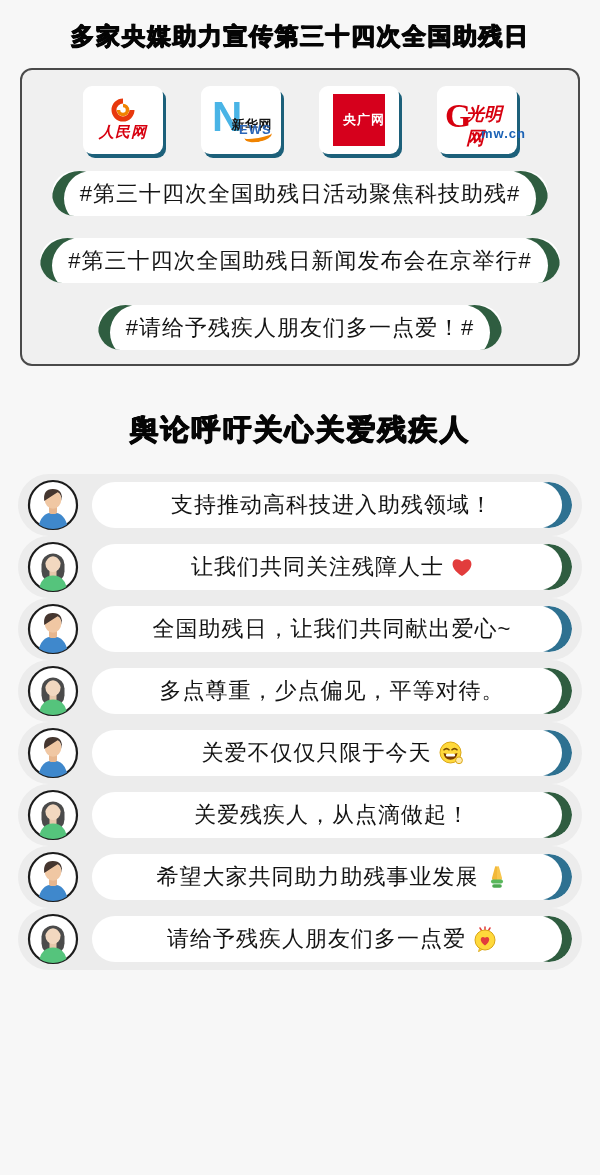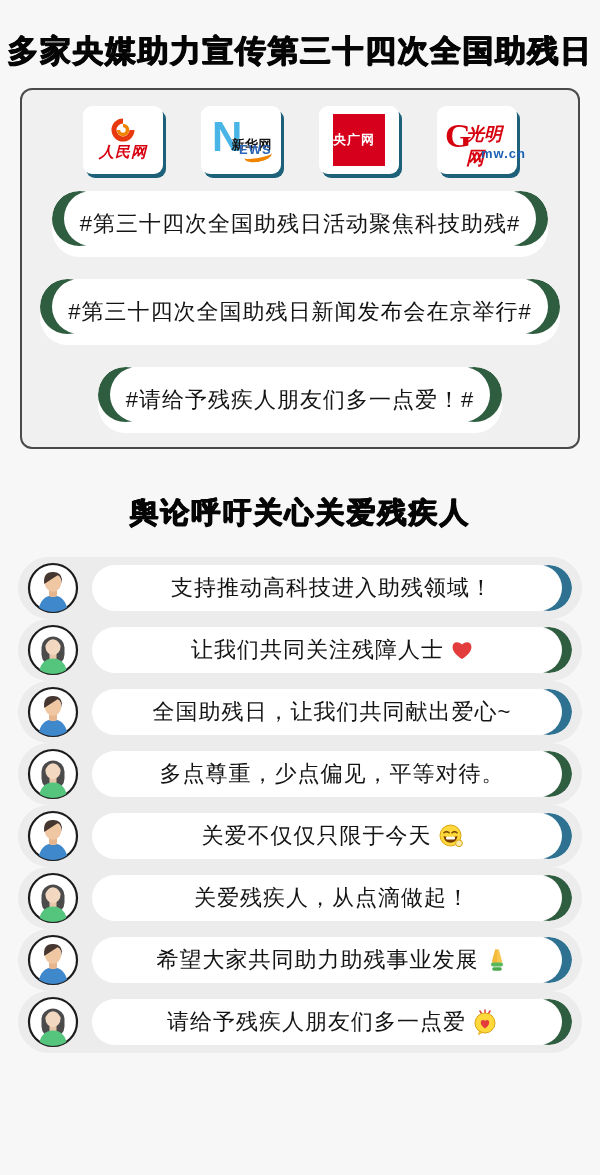--- a/index.html
+++ b/index.html
@@ -4,23 +4,24 @@
 <style>
   html,body{margin:0;padding:0;background:#f7f7f7;}
   .page{
     width:600px;height:1175px;margin:0 auto;position:relative;overflow:hidden;
     background:#f7f7f7;
     font-family:"Liberation Sans","DejaVu Sans",sans-serif;
     color:#111;
   }
   
   .title1{
-    padding-top:30px;text-align:center;font-size:31px;font-weight:900;color:#050505;
+    padding-top:12px;text-align:center;font-size:24px;font-weight:900;color:#050505;
     letter-spacing:1.5px;
     text-shadow:.7px 0 0 #050505,-.7px 0 0 #050505,0 .5px 0 #050505;
+    margin-top:8px;
   }
   .title2{
     margin-top:44px;text-align:center;font-size:29px;font-weight:900;color:#050505;
     letter-spacing:2px;
     text-shadow:.7px 0 0 #050505,-.7px 0 0 #050505,0 .5px 0 #050505;
   }
   
   .panel{
     width:560px;box-sizing:border-box;margin:16px auto 0;
     background:#f0f0f0;border:2px solid #4a4a4a;border-radius:12px;
@@ -33,30 +34,30 @@
     display:flex;align-items:center;justify-content:center;
   }
   .rmw{display:flex;flex-direction:column;align-items:center;gap:1px;}
   .rmw-text{color:#d7000f;font-size:15px;font-weight:bold;font-style:italic;letter-spacing:1px;}
   .xhw{position:relative;width:64px;height:50px;}
   .xhw-n{position:absolute;left:3px;top:1px;font-size:42px;line-height:1;font-weight:900;color:#49b4e6;}
   .xhw-cn{position:absolute;right:1px;top:5px;font-size:13px;font-weight:900;color:#141414;letter-spacing:.5px;margin-top:16px;}
   .xhw-ews{position:absolute;left:30px;top:27px;font-size:13px;font-weight:900;color:#2b66b8;letter-spacing:1px;}
   .xhw-swoosh{position:absolute;right:1px;bottom:3px;width:28px;height:9px;
     border-bottom:4px solid #f08300;border-radius:0 0 100% 100%;transform:rotate(-10deg);}
-  .ygw{width:52px;height:52px;background:#d6001c;display:flex;align-items:center;justify-content:flex-start;}
+  .ygw{width:52px;height:52px;background:#d6001c;display:flex;align-items:center;justify-content:flex-end;}
   .ygw-text{color:#fff;font-size:13px;font-weight:bold;letter-spacing:1px;}
   .gmw{position:relative;width:66px;height:48px;}
   .gmw-g{position:absolute;left:1px;top:3px;font-size:34px;line-height:1;font-weight:900;color:#d7000f;font-family:"Liberation Serif","DejaVu Serif",serif;}
   .gmw-cn{position:absolute;left:22px;top:6px;font-size:18px;color:#d7000f;font-weight:bold;font-style:italic;}
   .gmw-mw{position:absolute;left:37px;bottom:3px;font-size:13px;color:#1b62b5;font-weight:900;letter-spacing:1px;}
   
   .hashtags{margin-top:17px;display:flex;flex-direction:column;align-items:center;gap:22px;}
   .tag-pill{
-    position:relative;overflow:hidden;background:#fff;height:66px;border-radius:27.5px;
+    position:relative;overflow:hidden;background:#fff;height:45px;border-radius:27.5px;
     display:flex;align-items:center;padding:0 28px;max-width:530px;
   }
   .arc{position:absolute;top:0;width:55px;height:55px;border-radius:50%;background:#2f5d40;}
   .arc.l{left:0;} .arc.r{right:0;}
   .arc-mask{position:absolute;top:0;width:55px;height:55px;border-radius:50%;background:#fff;}
   .arc-mask.l{left:12px;} .arc-mask.r{right:12px;}
   .tag-text{position:relative;z-index:2;font-size:22px;letter-spacing:1px;color:#141414;white-space:nowrap;}
   
   .comments{margin-top:24px;padding:0 18px;display:flex;flex-direction:column;}
   .row{

